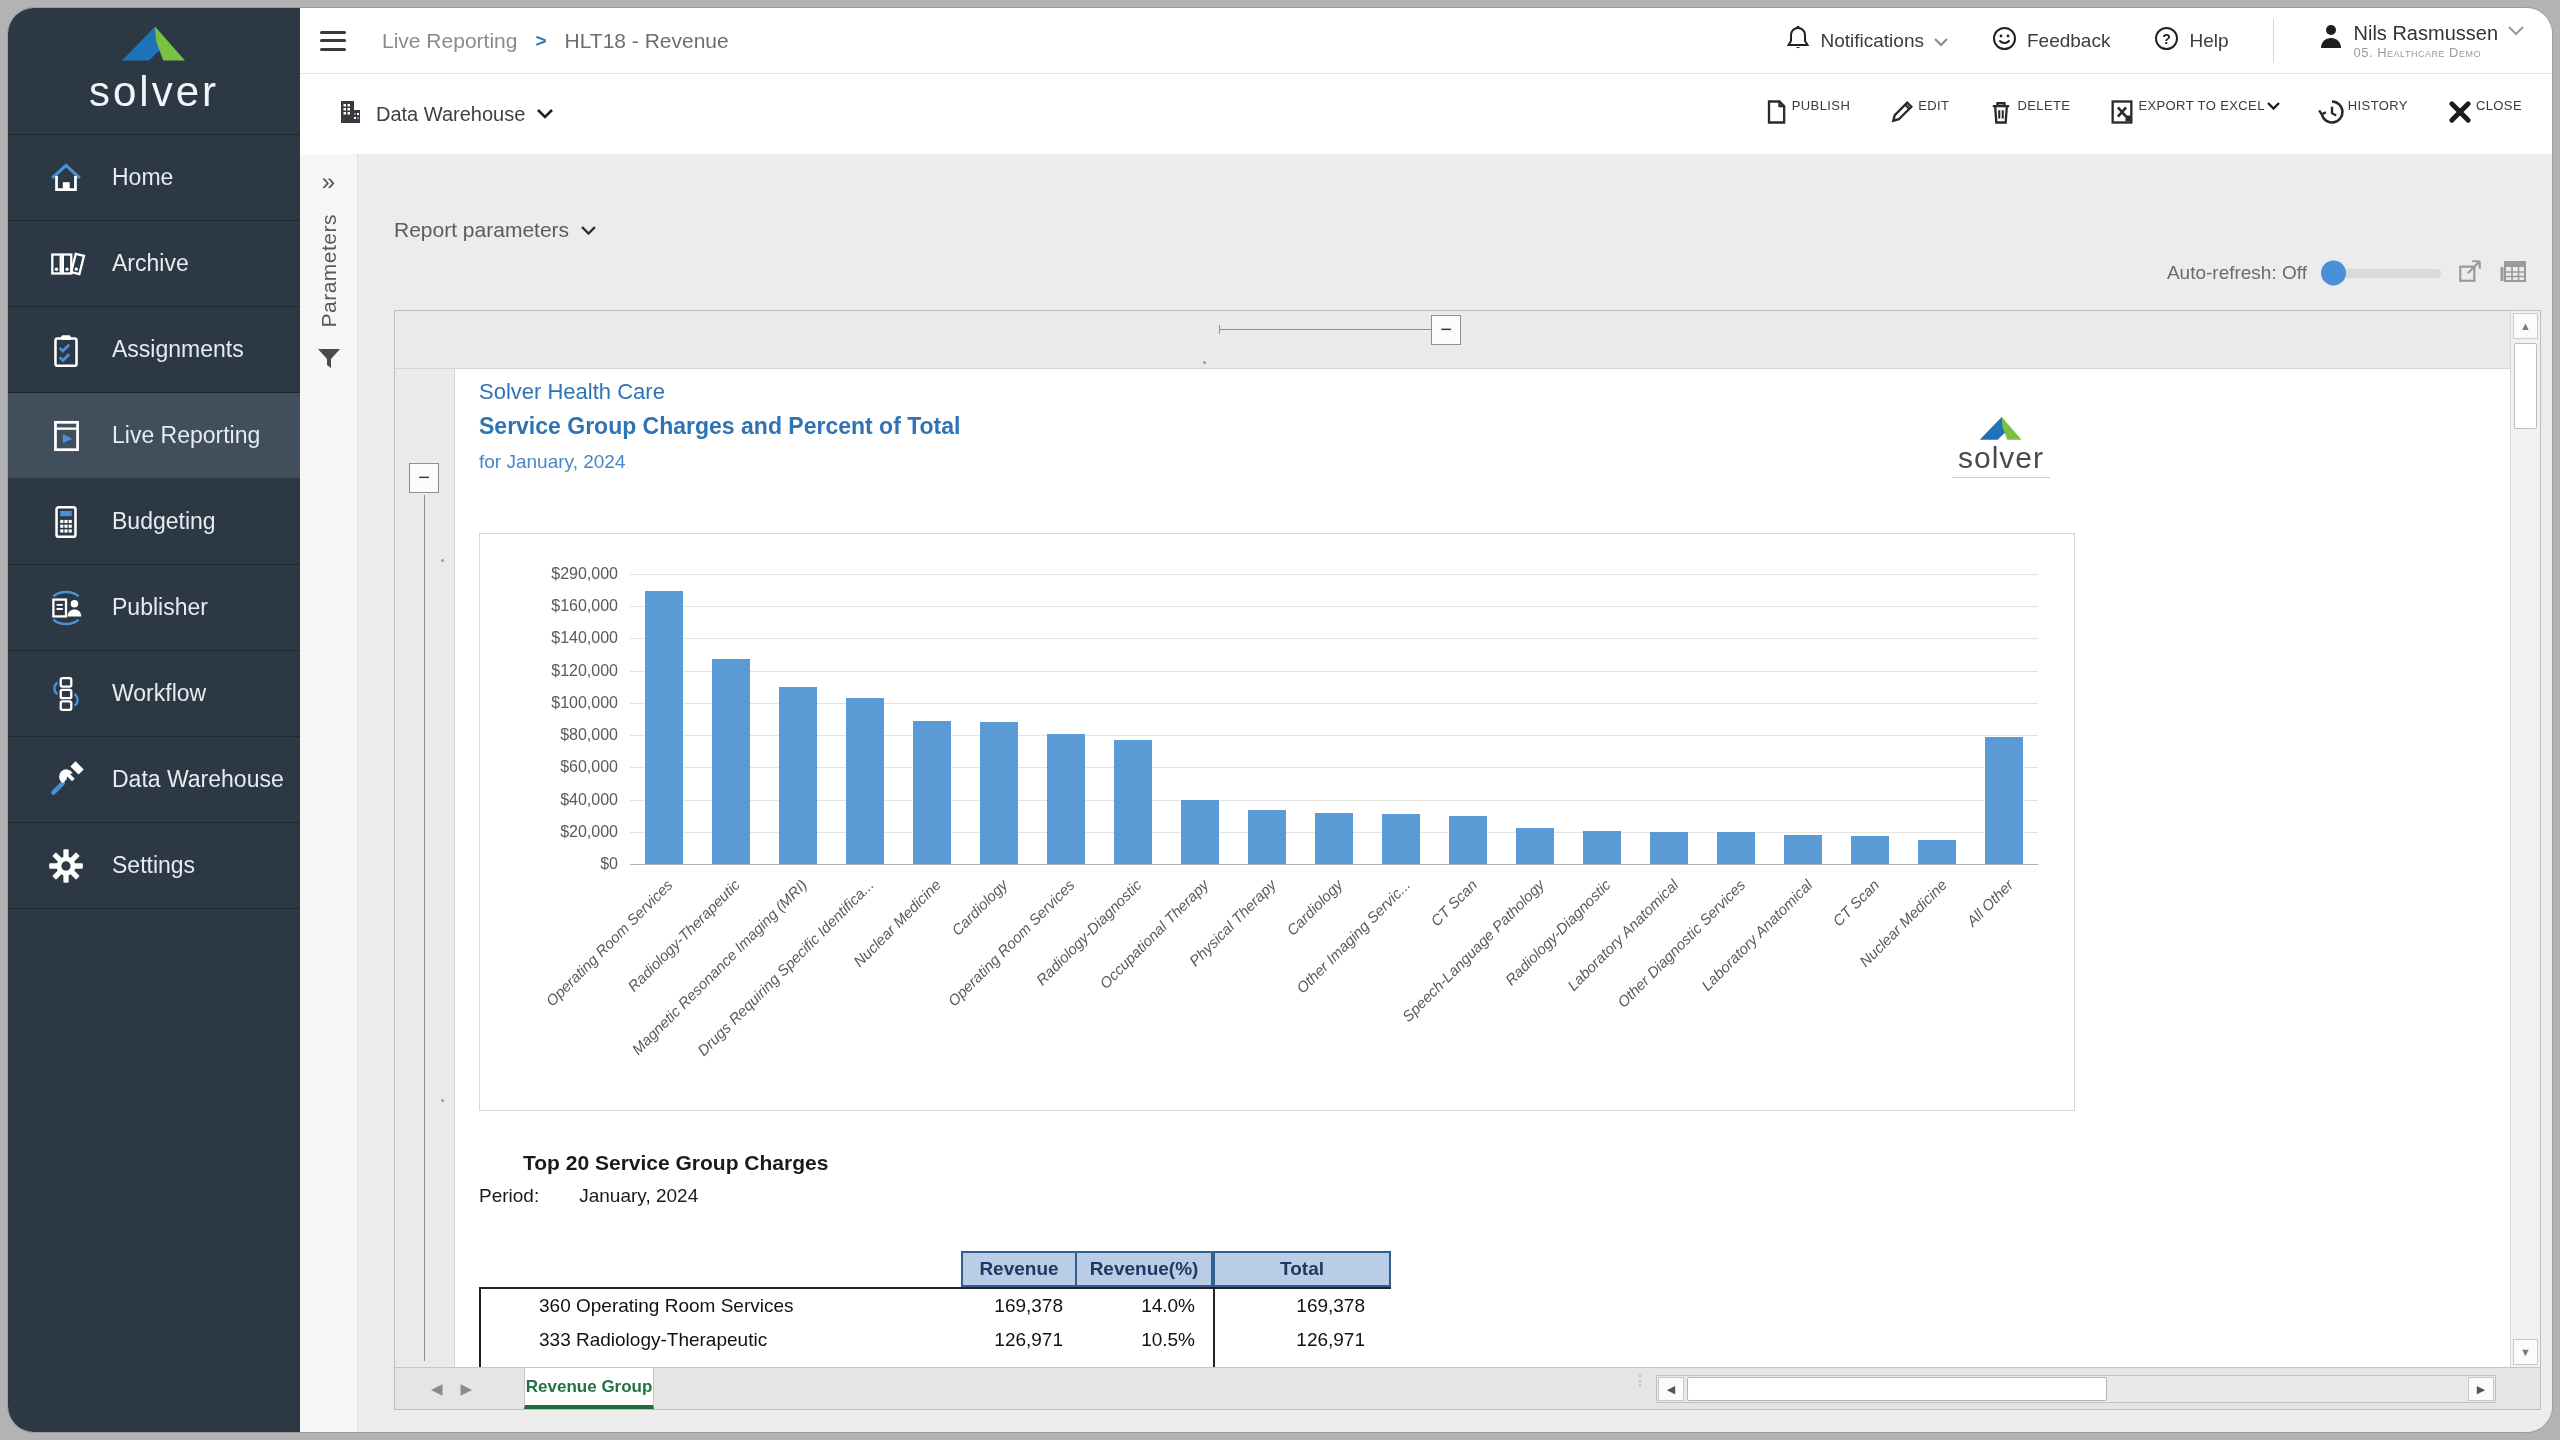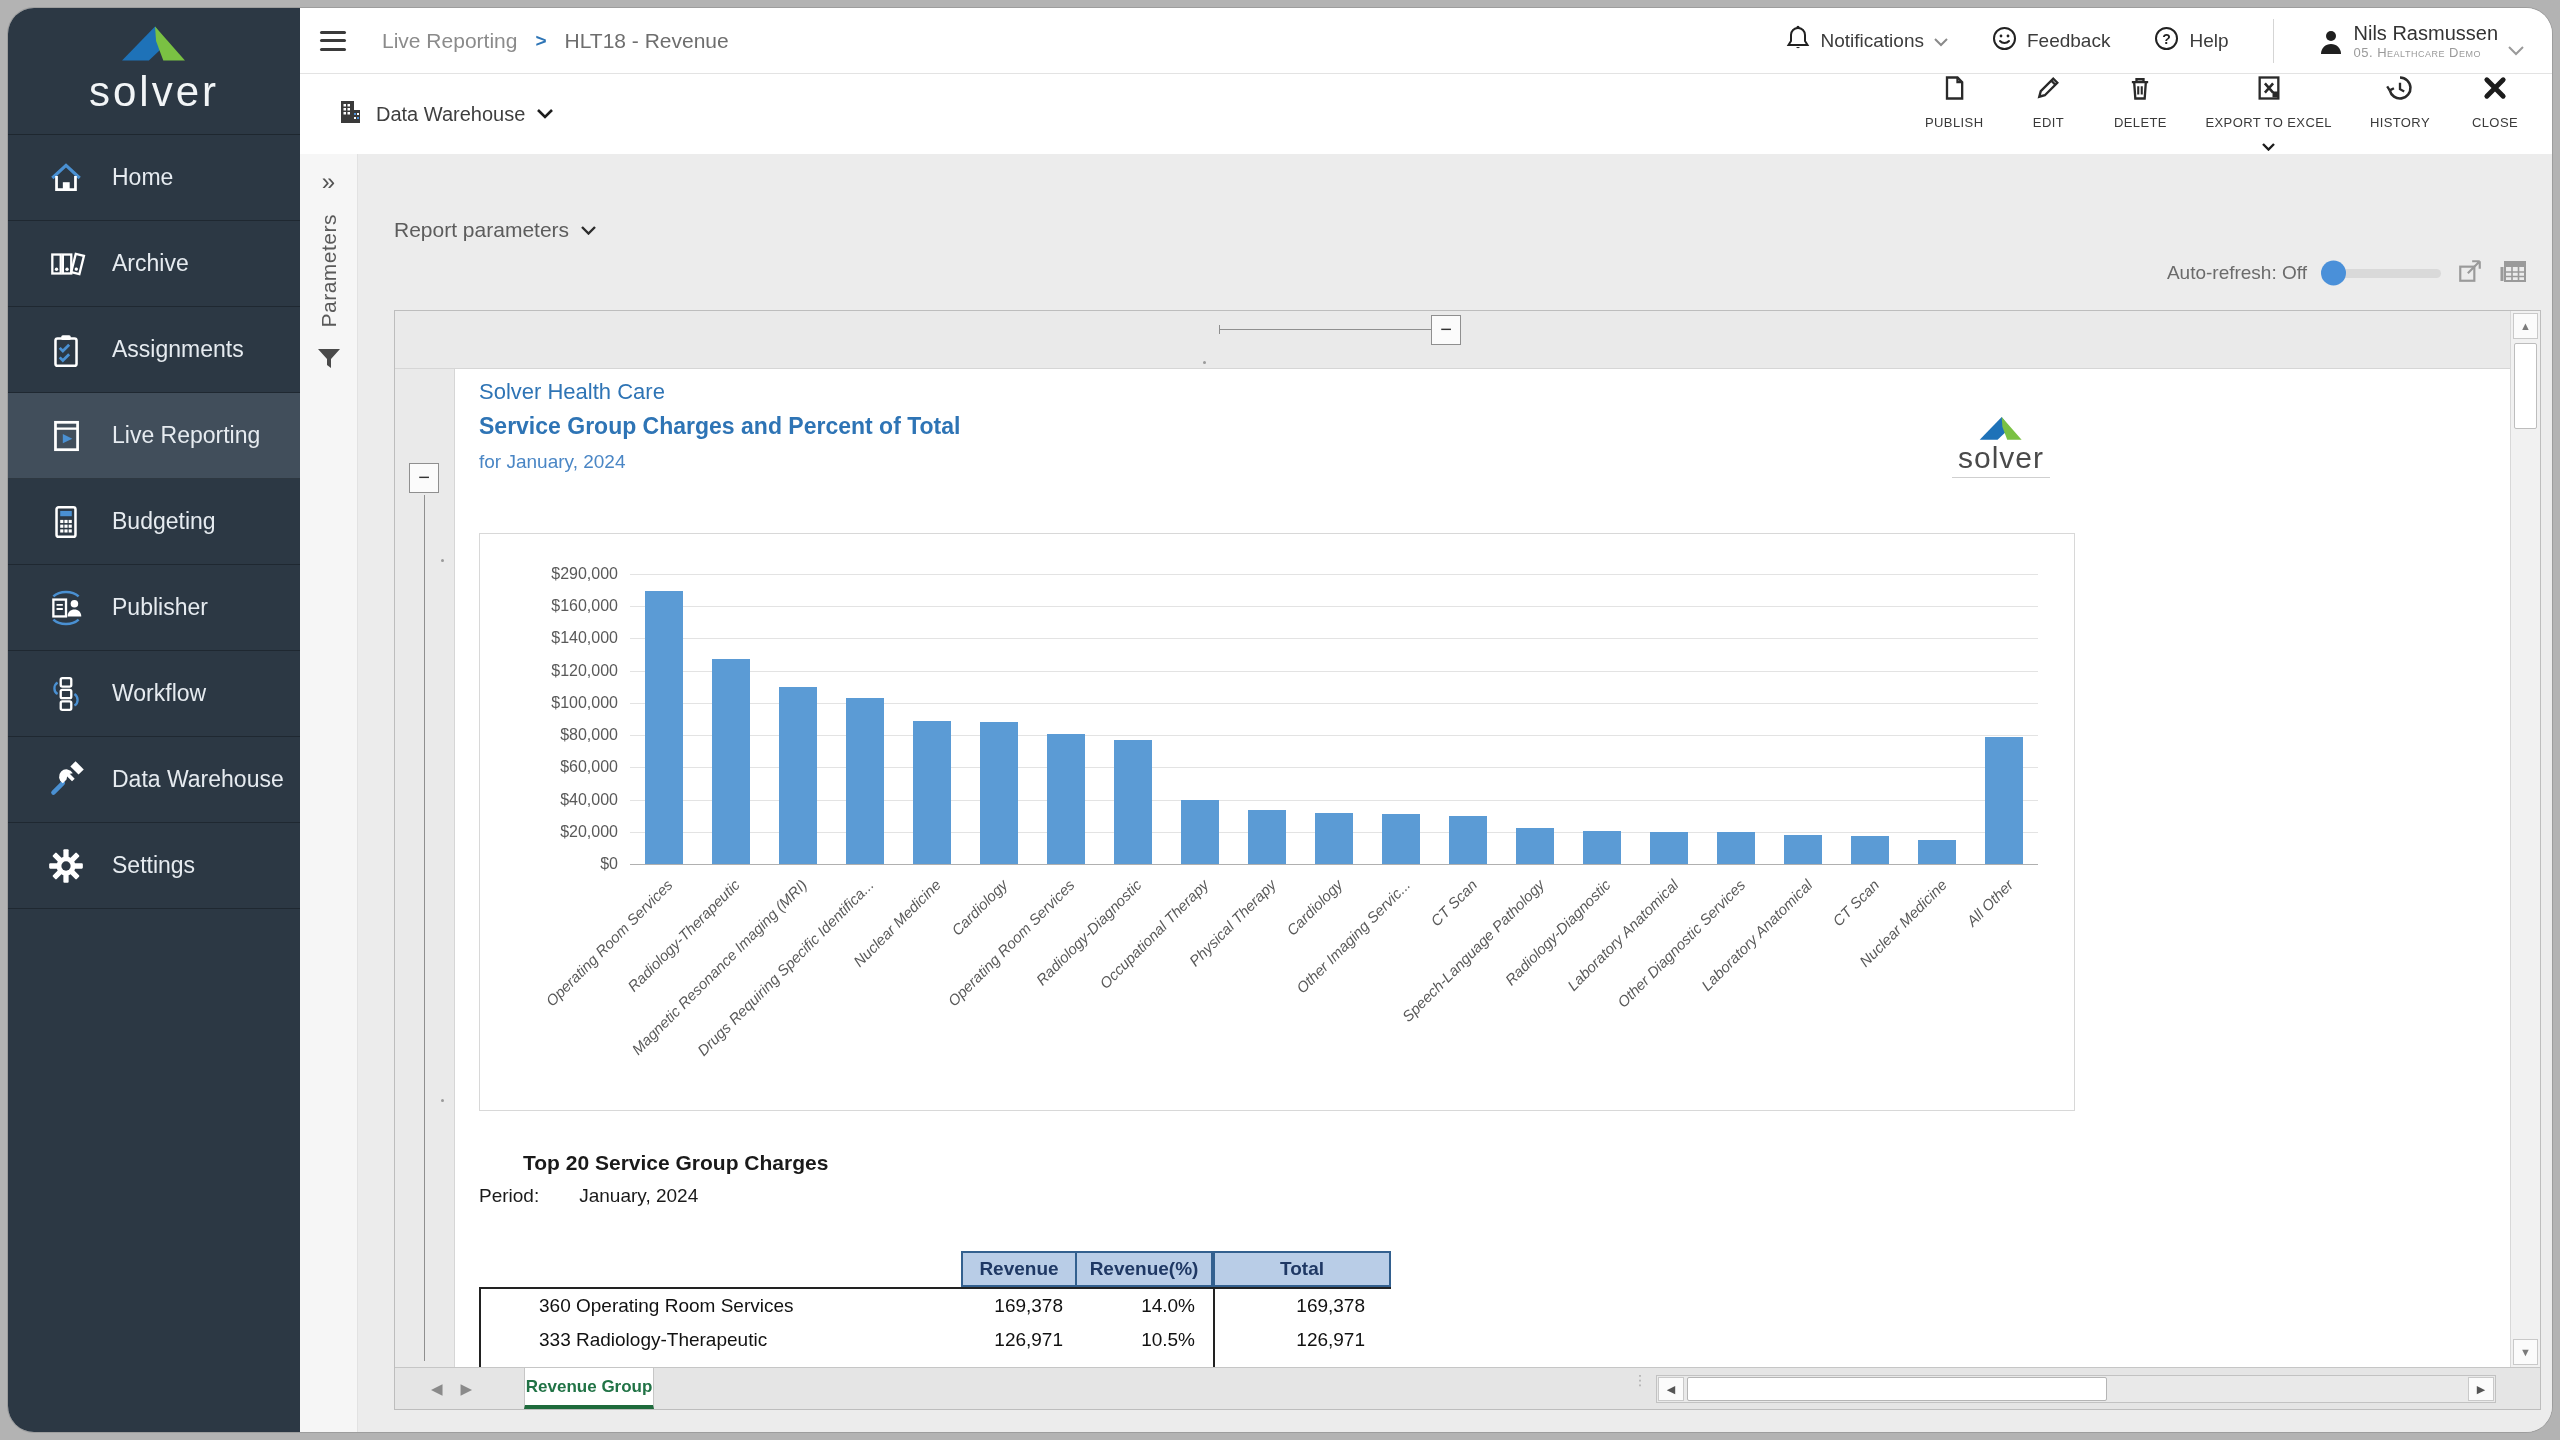--- a/index.html
+++ b/index.html
@@ -20,30 +20,30 @@
   .topbar { height:66px; background:#fff; display:flex; align-items:center; padding:0 28px 0 20px; border-bottom:1px solid #e3e3e3; flex:none; }
   .hamburger { width:26px; height:20px; display:flex; flex-direction:column; justify-content:space-between; cursor:pointer; margin-right:36px; }
   .hamburger span { height:3px; background:#3a3a3a; border-radius:2px; }
   .crumbs { display:flex; align-items:center; gap:18px; font-size:21px; }
   .crumb-a { color:#8b8b8b; cursor:pointer; }
   .crumb-sep { color:#2e75b6; font-weight:bold; font-size:19px; }
   .crumb-b { color:#6e6e6e; }
   .top-right { margin-left:auto; display:flex; align-items:center; gap:44px; }
   .top-act { display:flex; align-items:center; gap:10px; font-size:19px; color:#3c3c3c; cursor:pointer; }
   .vdiv { width:1px; height:44px; background:#d5d5d5; }
-  .userbox { display:flex; align-items:flex-end; gap:10px; cursor:pointer; }
+  .userbox { display:flex; align-items:flex-start; gap:10px; cursor:pointer; }
   .uname { font-size:20px; color:#333; line-height:1.15; }
   .utenant { font-size:13px; color:#9a9a9a; font-variant:small-caps; letter-spacing:.5px; }
 
   
   .toolbar { height:80px; background:#fff; display:flex; align-items:center; padding:0 30px 0 36px; flex:none; }
   .src-select { display:flex; align-items:center; gap:12px; cursor:pointer; }
   .src-label { font-size:20px; color:#3f3f3f; }
   .tb-actions { margin-left:auto; display:flex; align-items:flex-start; gap:38px; }
-  .tb-btn { display:flex; flex-direction:column; align-items:center; gap:9px; cursor:pointer; min-width:54px; }
+  .tb-btn { display:flex; flex-direction:row; align-items:flex-start; gap:2px; cursor:pointer; min-width:54px; }
   .tb-btn .tlabel { font-size:13px; letter-spacing:.4px; color:#3a3a3a; }
 
   
   .belt { flex:1; display:flex; min-height:0; }
   .rail { width:58px; background:#f6f6f6; border-right:1px solid #e2e2e2; flex:none; display:flex; flex-direction:column; align-items:center; padding-top:14px; }
   .rail-chev { font-size:24px; color:#555; cursor:pointer; }
   .rail-text { writing-mode:vertical-rl; transform:rotate(180deg); font-size:21px; color:#5a5a5a; margin-top:18px; letter-spacing:.5px; }
   .rail-funnel { margin-top:20px; cursor:pointer; }
 
   .stage { flex:1; display:flex; flex-direction:column; background:#ececec; padding:0 11px 0 36px; min-width:0; }

